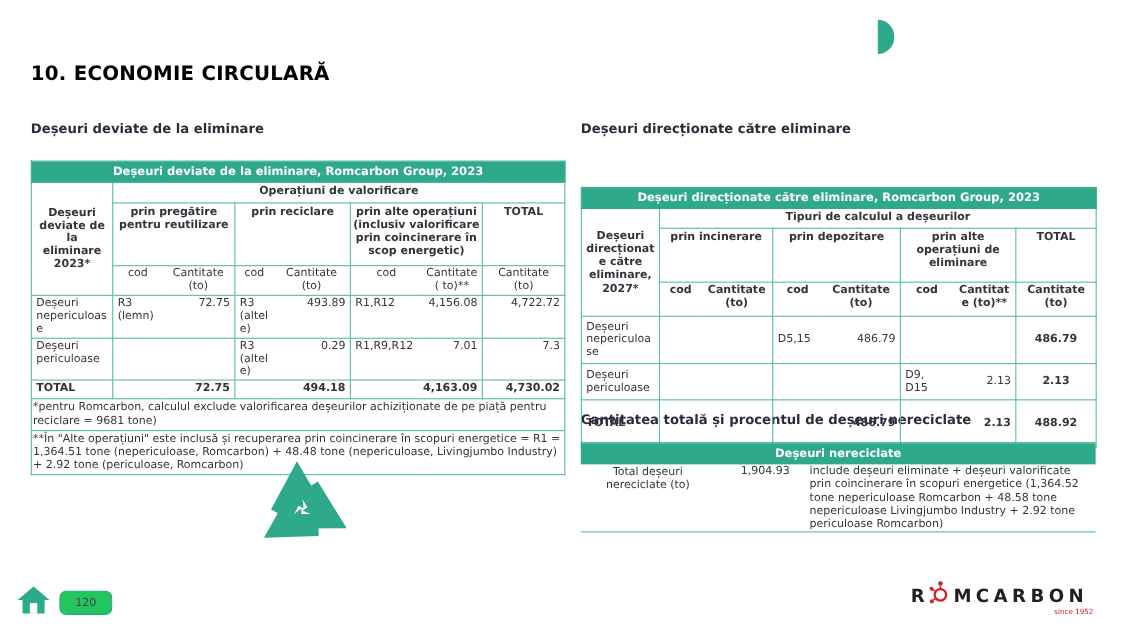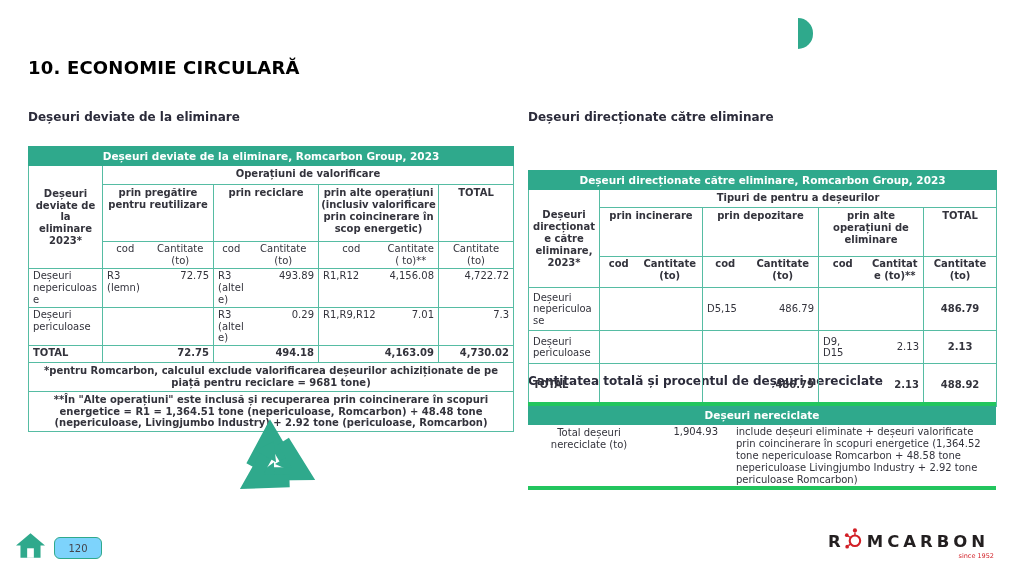--- a/index.html
+++ b/index.html
@@ -20,38 +20,38 @@
   td{border:1px solid #56bca3;padding:1px 4px;vertical-align:top;word-wrap:break-word;}
   .band td{background:#2FA98C;color:#fff;font-weight:bold;text-align:center;font-size:10.5px;padding:3px 14px;border-color:#2FA98C;}
   .stub{font-weight:bold;text-align:center;vertical-align:middle;}
   .ophead{font-weight:bold;text-align:center;padding:2px;}
   .ghead{font-weight:bold;text-align:center;padding:2px;}
   .sub{text-align:center;}
   .sub-b{text-align:center;font-weight:bold;}
   .num{text-align:right;}
   .bold{font-weight:bold;}
   .nosep{border-right-style:hidden;}
-  .fn{font-weight:bold;padding:2px 1px;text-align:center;}
+  .fn{font-weight:normal;padding:2px 1px;}
   .mid{vertical-align:middle;}
   .ctr{text-align:center;}
   #left-table{position:absolute;left:28px;top:146px;width:485px;}
   #right-table{position:absolute;left:528px;top:146px;width:468px;margin-top:24px;}
   #nr-table{position:absolute;left:528px;top:402px;width:468px;}
   #nr-table td{border-left-style:hidden;border-right-style:hidden;}
-  #nr-table{border:4px solid #22c55e;}
+  #nr-table{border:1px solid #22c55e;}
   #nr-table .band td{border-color:#2FA98C;}
   #nr-table .nr-label{font-weight:normal;text-align:center;vertical-align:top;padding-top:2px;}
   #nr-table .nr-val{text-align:right;padding-right:12px;}
   #nr-table .nr-desc{padding-left:6px;margin-top:28px;}
   
   .recycle{position:absolute;left:212px;top:398px;}
   
   .home{position:absolute;left:16px;top:532px;}
   .page-box{position:absolute;left:54px;top:537px;width:46px;height:20px;border:1.5px solid #2FA98C;border-radius:6px;
-    display:flex;align-items:center;justify-content:center;font-size:10px;color:#44444c;background:#7dd3fc;}
+    display:flex;align-items:center;justify-content:center;font-size:10px;color:#44444c;background:#22c55e;}
   .logo{position:absolute;left:828px;top:527px;width:168px;}
   .logo-row{display:flex;align-items:center;font-size:16.5px;font-weight:600;letter-spacing:4px;color:#231f20;}
   .logo-tag{text-align:right;font-size:6.5px;color:#d21f26;margin-top:-3px;padding-right:2px;}
 </style>
 </head>
 <body>
 
 <div class="badge">
   <div class="badge-leaf"></div>
 </div>
@@ -141,22 +141,22 @@
     <col style="width:71px">
       <col style="width:48px">
       <col style="width:57px">
       <col style="width:73px">
   </colgroup>
   <tbody>
       <tr class="band">
         <td colspan="8">Deșeuri direcționate către eliminare, Romcarbon Group, 2023</td>
       </tr>
   <tr>
-    <td rowspan="3" class="stub">Deșeuri direcționate către eliminare, 2023*</td>
-    <td colspan="7" class="ophead" style="height:13px;">Tipuri de pentru a deșeurilor</td>
+    <td rowspan="3" class="stub">Deșeuri direcționate către eliminare, 2027*</td>
+    <td colspan="7" class="ophead" style="height:13px;">Tipuri de calculul a deșeurilor</td>
   </tr>
   <tr>
     <td colspan="2" class="ghead" style="height:44px;">prin incinerare</td>
     <td colspan="2" class="ghead">prin depozitare</td>
     <td colspan="2" class="ghead">prin alte operațiuni de eliminare</td>
     <td class="ghead">TOTAL</td>
   </tr>
   <tr>
     <td class="sub-b nosep" style="height:28px;">cod</td>
     <td class="sub-b">Cantitate (to)</td>

